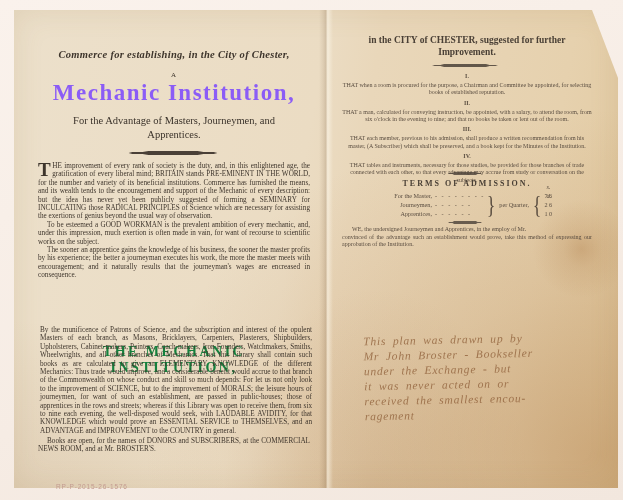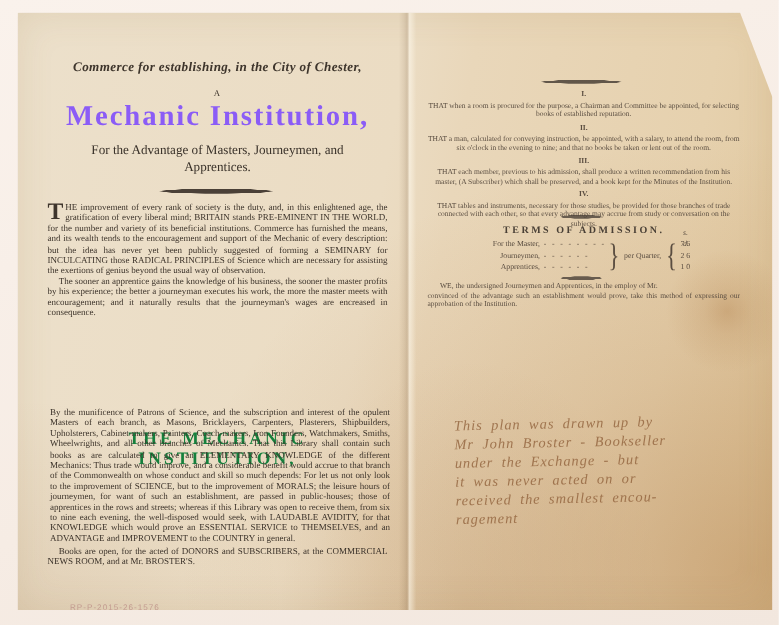--- a/index.html
+++ b/index.html
@@ -87,33 +87,35 @@
 </div>
 
 <div class="abs ctr ink kicker">Commerce for establishing, in the City of Chester,</div>
 <div class="abs ctr ink article-a">A</div>
 <div class="abs ctr main-title">Mechanic Institution,</div>
 <div class="abs ctr subtitle">For the Advantage of Masters, Journeymen, and Apprentices.</div>
 <div class="abs swell swell-L"></div>
 
 <div class="abs ink body-block">
   <p class="first"><span class="dropcap">T</span><span>HE improvement of every rank of society is the duty, and, in this enlightened age, the gratification of every liberal mind; BRITAIN stands PRE-EMINENT IN THE WORLD, for the number and variety of its beneficial institutions. Commerce has furnished the means, and its wealth tends to the encouragement and support of the Mechanic of every description: but the idea has never yet been publicly suggested of forming a SEMINARY for INCULCATING those RADICAL PRINCIPLES of Science which are necessary for assisting the exertions of genius beyond the usual way of observation.</span></p>
+  <p>To be esteemed a GOOD WORKMAN is the prevalent ambition of every mechanic, and, under this impression, much exertion is often made in vain, for want of recourse to scientific works on the subject.</p>
   <p>The sooner an apprentice gains the knowledge of his business, the sooner the master profits by his experience; the better a journeyman executes his work, the more the master meets with encouragement; and it naturally results that the journeyman's wages are encreased in consequence.</p>
 </div>
 
 <div class="abs ctr section-heading">THE MECHANIC INSTITUTION,</div>
 
 <div class="abs ink body-block2">
   <p>By the munificence of Patrons of Science, and the subscription and interest of the opulent Masters of each branch, as Masons, Bricklayers, Carpenters, Plasterers, Shipbuilders, Upholsterers, Cabinet-makers, Painters, Coach-makers, Iron Founders, Watchmakers, Smiths, Wheelwrights, and all other branches of Mechanics. That this Library shall contain such books as are calculated to give an ELEMENTARY KNOWLEDGE of the different Mechanics: Thus trade would improve, and a considerable benefit would accrue to that branch of the Commonwealth on whose conduct and skill so much depends: For let us not only look to the improvement of SCIENCE, but to the improvement of MORALS; the leisure hours of journeymen, for want of such an establishment, are passed in public-houses; those of apprentices in the rows and streets; whereas if this Library was open to receive them, from six to nine each evening, the well-disposed would seek, with LAUDABLE AVIDITY, for that KNOWLEDGE which would prove an ESSENTIAL SERVICE to THEMSELVES, and an ADVANTAGE and IMPROVEMENT to the COUNTRY in general.</p>
 </div>
 <div class="abs ink body-block3">
-  <p>Books are open, for the acted of DONORS and SUBSCRIBERS, at the COMMERCIAL NEWS ROOM, and at Mr. BROSTER'S.</p>
+  <p>Books are open, for the names of DONORS and SUBSCRIBERS, at the COMMERCIAL NEWS ROOM, and at Mr. BROSTER'S.</p>
 </div>
 
 <div class="abs ctr r-heading">
+  <div>in the CITY of CHESTER, suggested for further Improvement.</div>
 </div>
 <div class="abs swell swell-R1"></div>
 
 <div class="abs rules">
   <div class="rule-numeral">I.</div>
   <p class="rule-text">THAT when a room is procured for the purpose, a Chairman and Committee be appointed, for selecting books of established reputation.</p>
   <div class="rule-numeral">II.</div>
   <p class="rule-text">THAT a man, calculated for conveying instruction, be appointed, with a salary, to attend the room, from six o'clock in the evening to nine; and that no books be taken or lent out of the room.</p>
   <div class="rule-numeral">III.</div>
   <p class="rule-text">THAT each member, previous to his admission, shall produce a written recommendation from his master, (A Subscriber) which shall be preserved, and a book kept for the Minutes of the Institution.</p>

